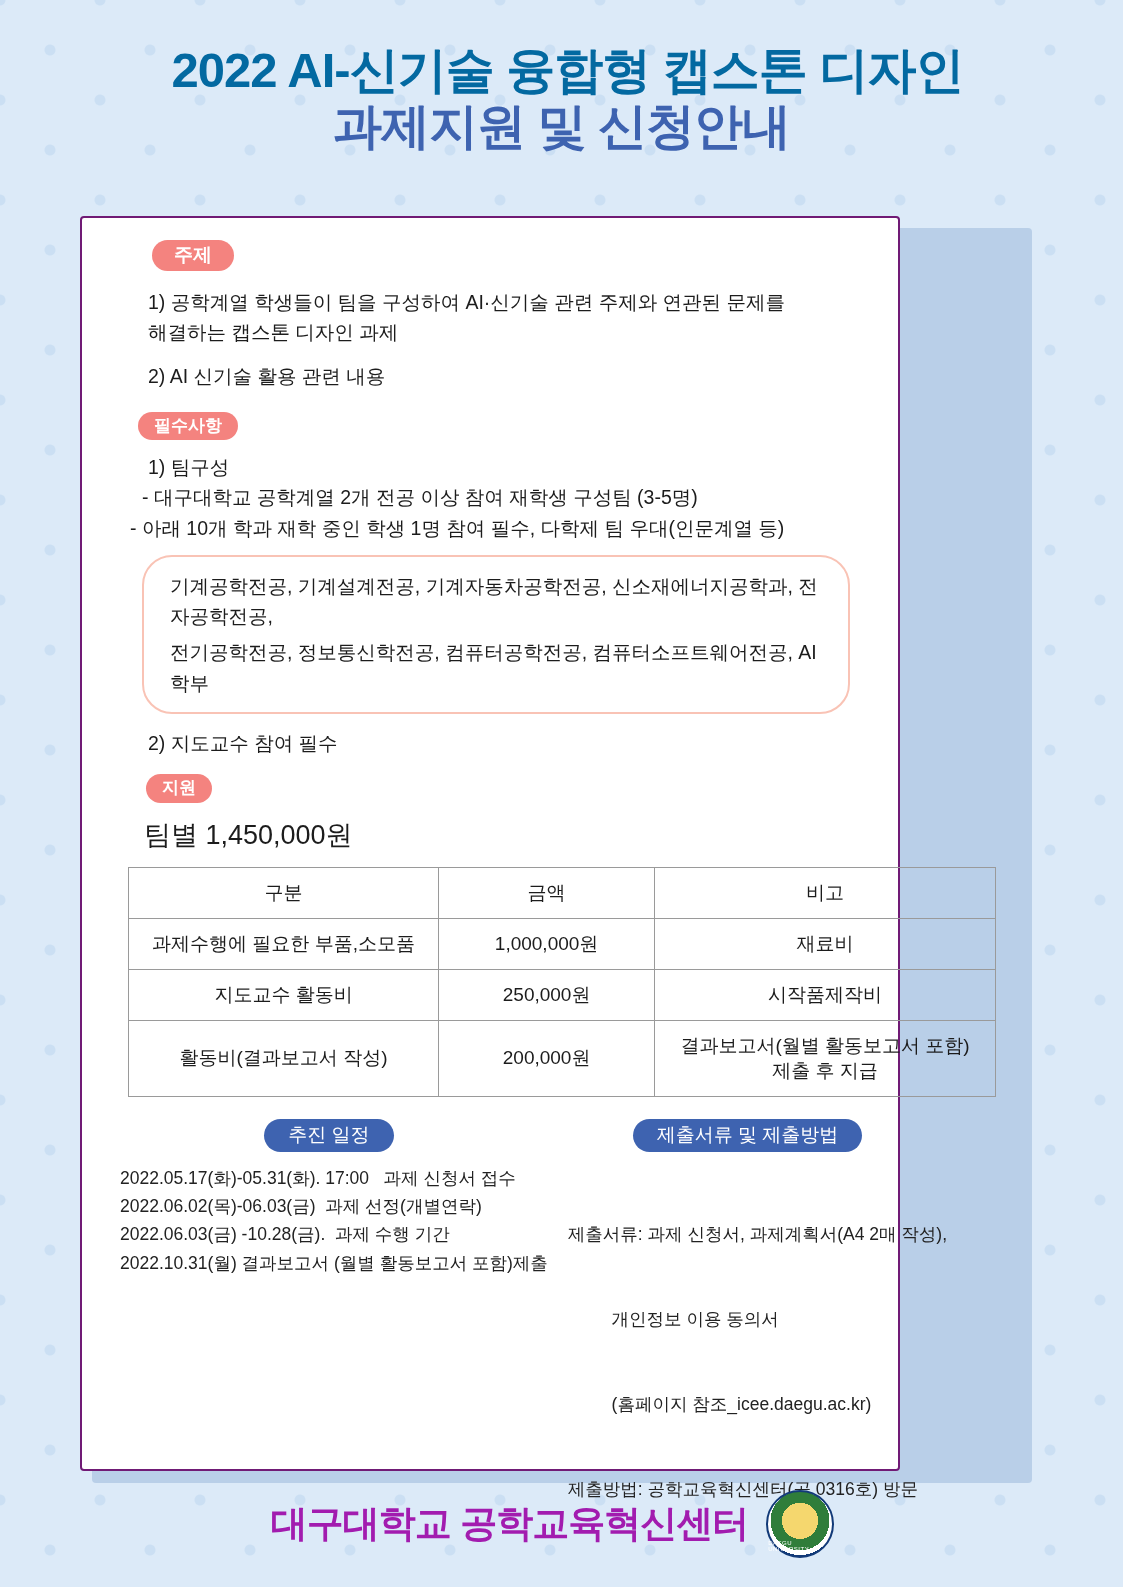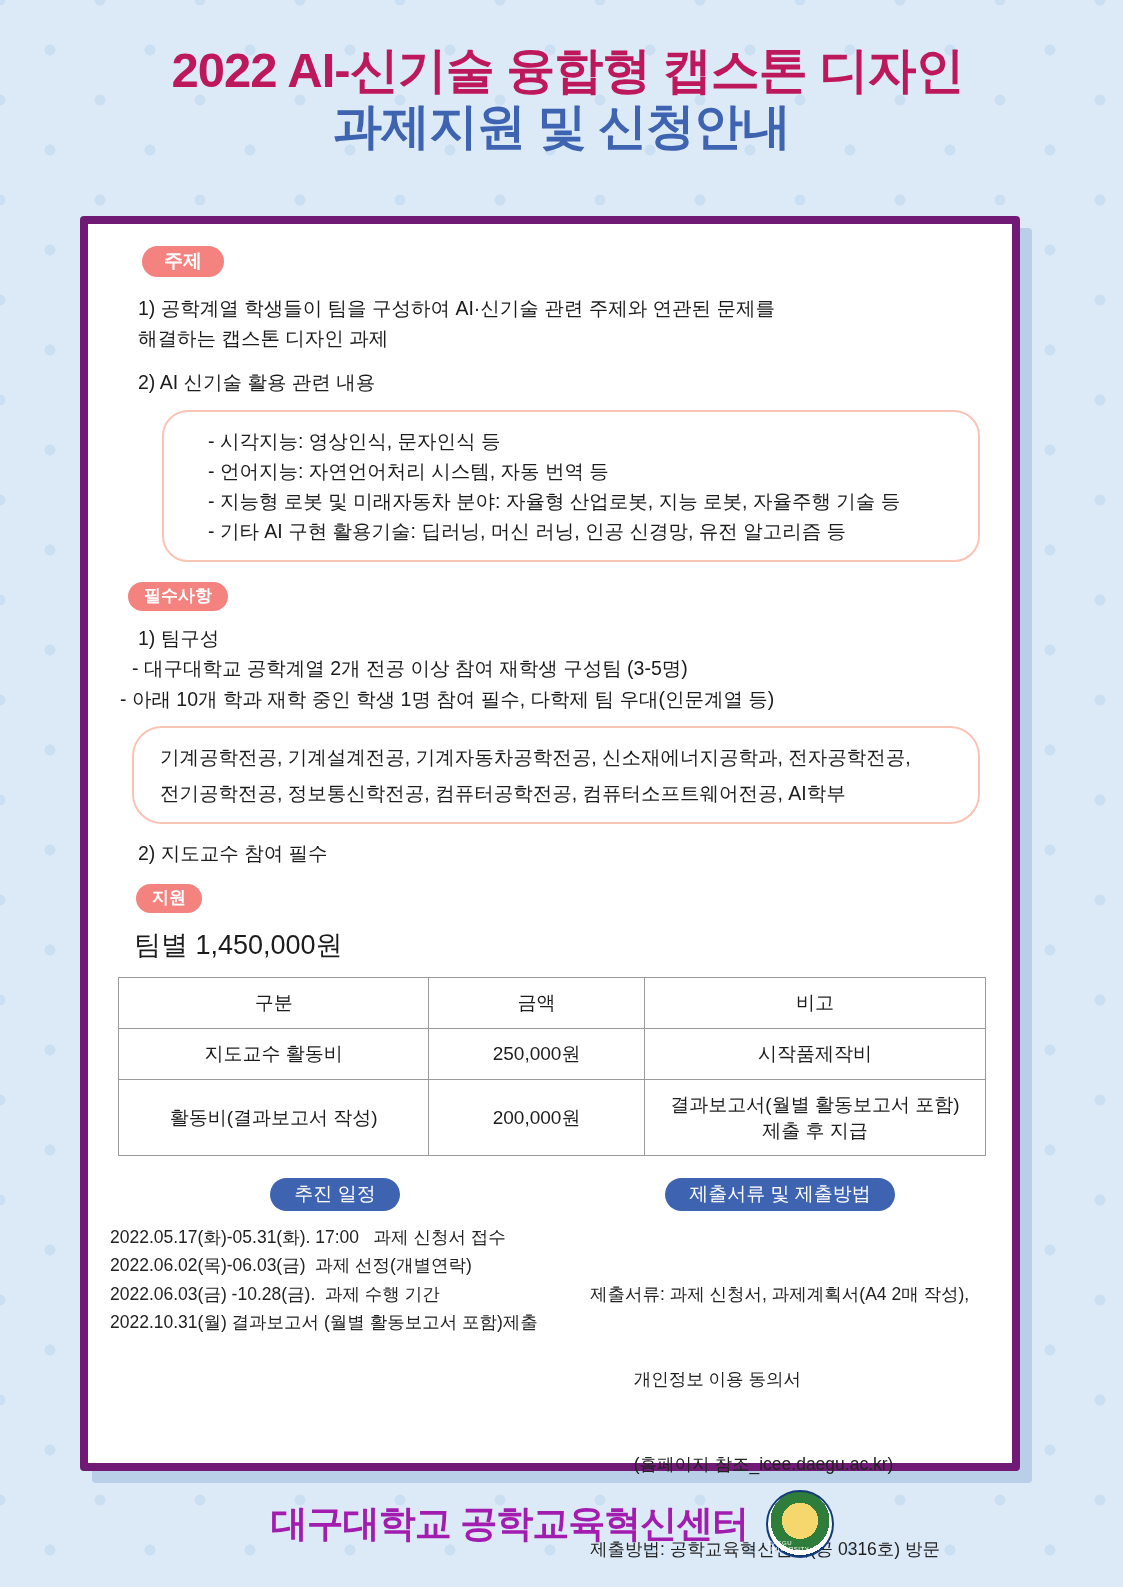--- a/index.html
+++ b/index.html
@@ -33,21 +33,21 @@
     width: 1123px;
     height: 1587px;
   }
   .title-wrap {
     text-align: center;
     padding-top: 42px;
   }
   .title-line1 {
     font-size: 49px;
     font-weight: bold;
-    color: #be185d;
+    color: #0369a1;
     letter-spacing: -1px;
     line-height: 1.15;
     margin-left: 12px;
   }
   .title-line2 {
     font-size: 49px;
     font-weight: bold;
     color: #3e63b0;
     letter-spacing: -1px;
     line-height: 1.15;
@@ -58,27 +58,27 @@
     top: 228px;
     width: 940px;
     height: 1255px;
     background: #b9cfe8;
     border-radius: 4px;
   }
   .card {
     position: absolute;
     left: 80px;
     top: 216px;
-    width: 940px;
+    width: 820px;
     height: 1255px;
     background: #ffffff;
-    border: 8px solid #701a75;
+    border: 2px solid #701a75;
     border-radius: 4px;
     box-sizing: border-box;
-    padding: 22px 12px;
+    padding: 22px 28px;
   }
   .pill {
     display: inline-block;
     background: #f4837f;
     color: #fff;
     font-size: 19px;
     font-weight: bold;
     border-radius: 16px;
     padding: 5px 22px;
     line-height: 1.1;
@@ -202,26 +202,20 @@
 
   <div class="card-shadow"></div>
 
   <div class="card">
 
     <div>
       <div class="pill" style="margin-left:42px;">주제</div>
       <div class="sec txt" style="margin-top:16px; white-space:pre-line;">1) 공학계열 학생들이 팀을 구성하여 AI·신기술 관련 주제와 연관된 문제를
  해결하는 캡스톤 디자인 과제</div>
       <div class="sec txt" style="margin-top:14px;">2) AI 신기술 활용 관련 내용</div>
-      <div class="rounded-box" style="margin:12px 20px 0 62px;">
-        <div class="txt" style="padding-left:18px;">- 시각지능: 영상인식, 문자인식 등</div>
-        <div class="txt" style="padding-left:18px;">- 언어지능: 자연언어처리 시스템, 자동 번역 등</div>
-        <div class="txt" style="padding-left:18px;">- 지능형 로봇 및 미래자동차 분야: 자율형 산업로봇, 지능 로봇, 자율주행 기술  등</div>
-        <div class="txt" style="padding-left:18px;">- 기타 AI 구현 활용기술: 딥러닝, 머신 러닝, 인공 신경망, 유전 알고리즘 등</div>
-      </div>
     </div>
 
     <div style="margin-top:20px;">
       <div class="pill sm" style="margin-left:28px;">필수사항</div>
       <div class="sec txt" style="margin-top:12px;">1) 팀구성</div>
       <div class="txt" style="margin-left:32px;">-  대구대학교 공학계열 2개 전공 이상 참여 재학생 구성팀 (3-5명)</div>
       <div class="txt" style="margin-left:20px;">- 아래 10개 학과 재학 중인 학생 1명 참여 필수, 다학제 팀 우대(인문계열 등)</div>
       <div class="rounded-box" style="margin:12px 20px 0 32px; border-radius:30px;">
         <div class="txt">기계공학전공, 기계설계전공, 기계자동차공학전공, 신소재에너지공학과, 전자공학전공,</div>
         <div class="txt" style="margin-top:6px;">전기공학전공, 정보통신학전공, 컴퓨터공학전공, 컴퓨터소프트웨어전공, AI학부</div>
@@ -235,20 +229,25 @@
 
       <table class="fund">
         <thead>
           <tr>
             <th class="col1">구분</th>
             <th class="col2">금액</th>
             <th class="col3">비고</th>
           </tr>
         </thead>
         <tbody>
+          <tr>
+            <td>과제수행에 필요한 부품,소모품</td>
+            <td>1,000,000원</td>
+            <td>재료비</td>
+          </tr>
           <tr>
             <td>지도교수 활동비</td>
             <td>250,000원</td>
             <td>시작품제작비</td>
           </tr>
           <tr>
             <td>활동비(결과보고서 작성)</td>
             <td>200,000원</td>
             <td style="white-space:pre-line; line-height:1.35;">결과보고서(월별 활동보고서 포함)
 제출 후 지급</td>

